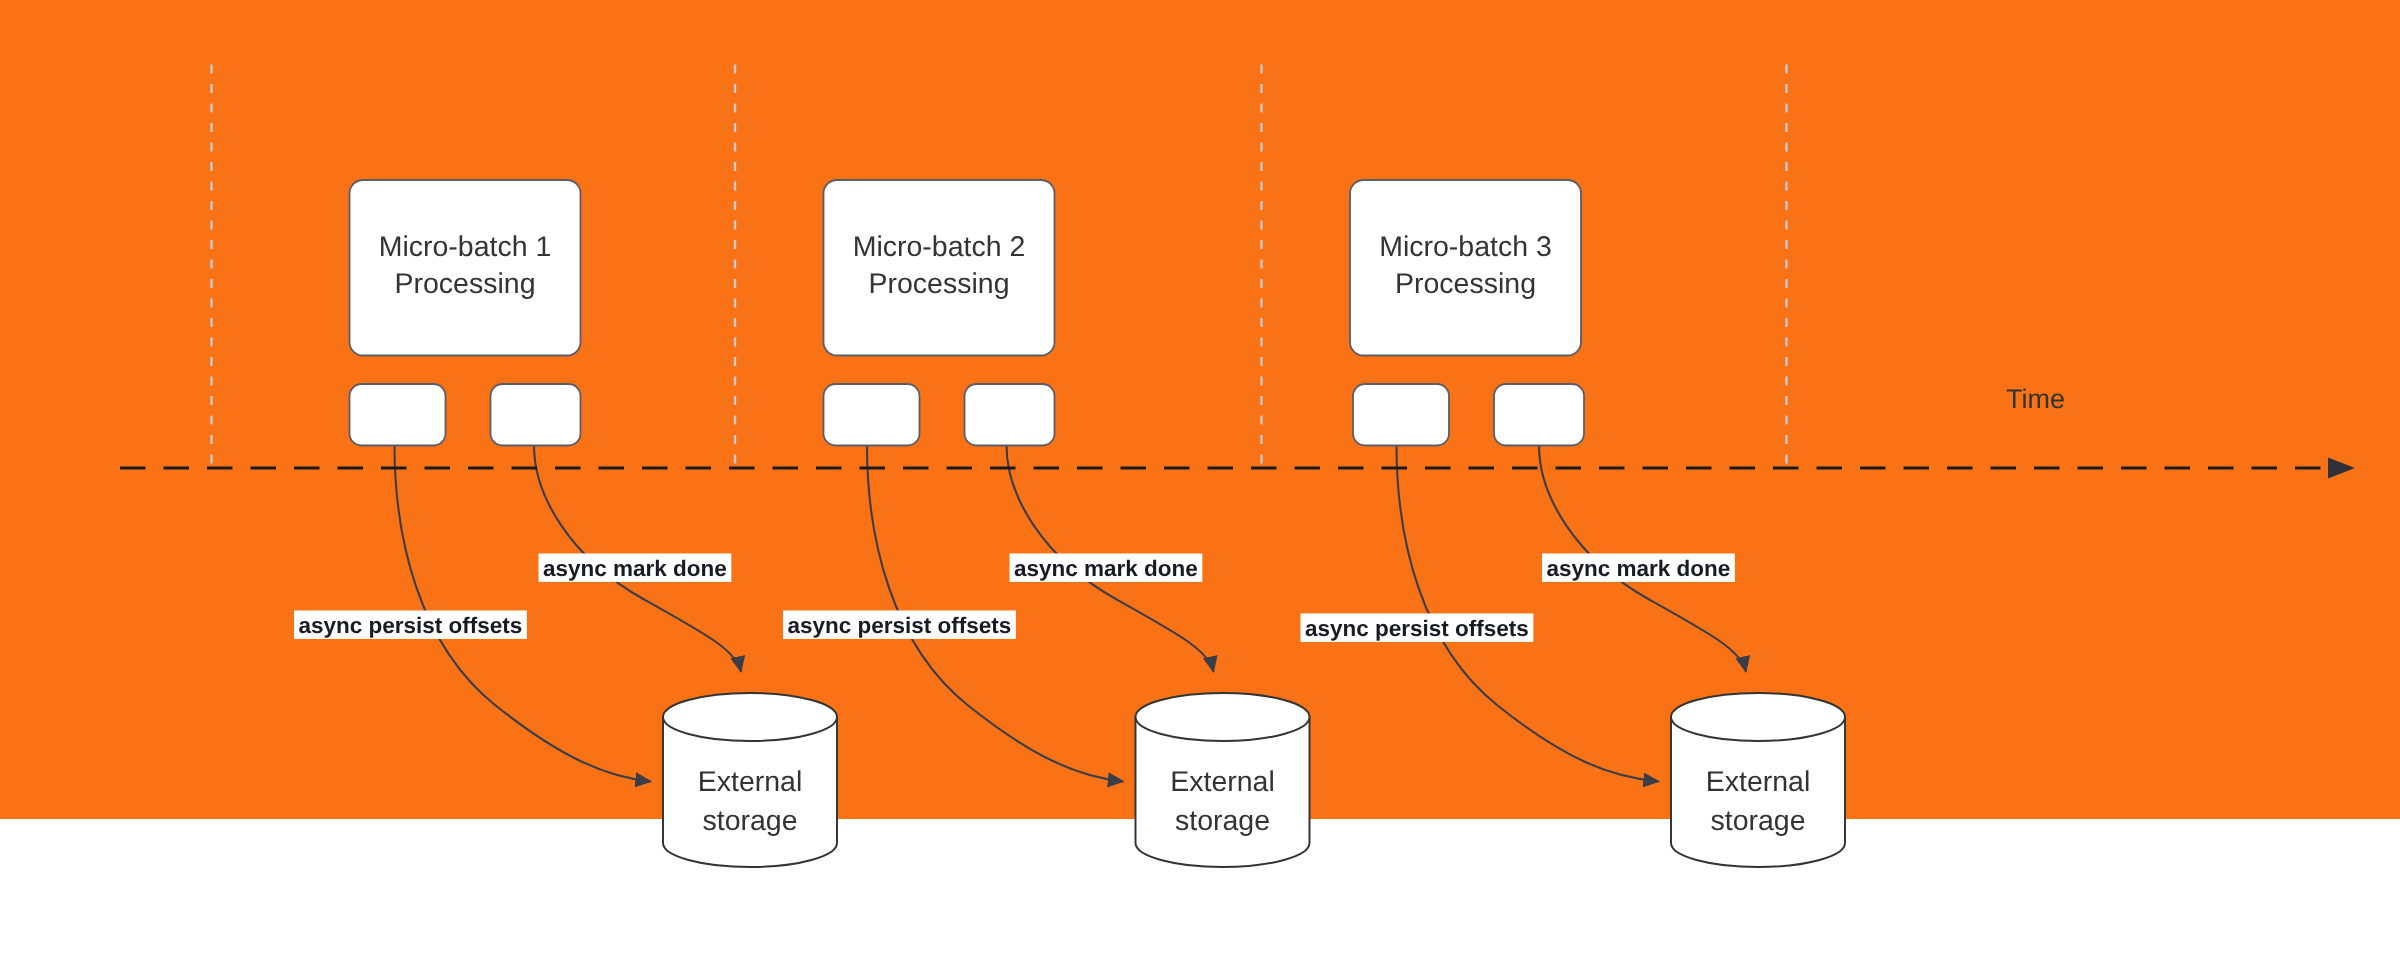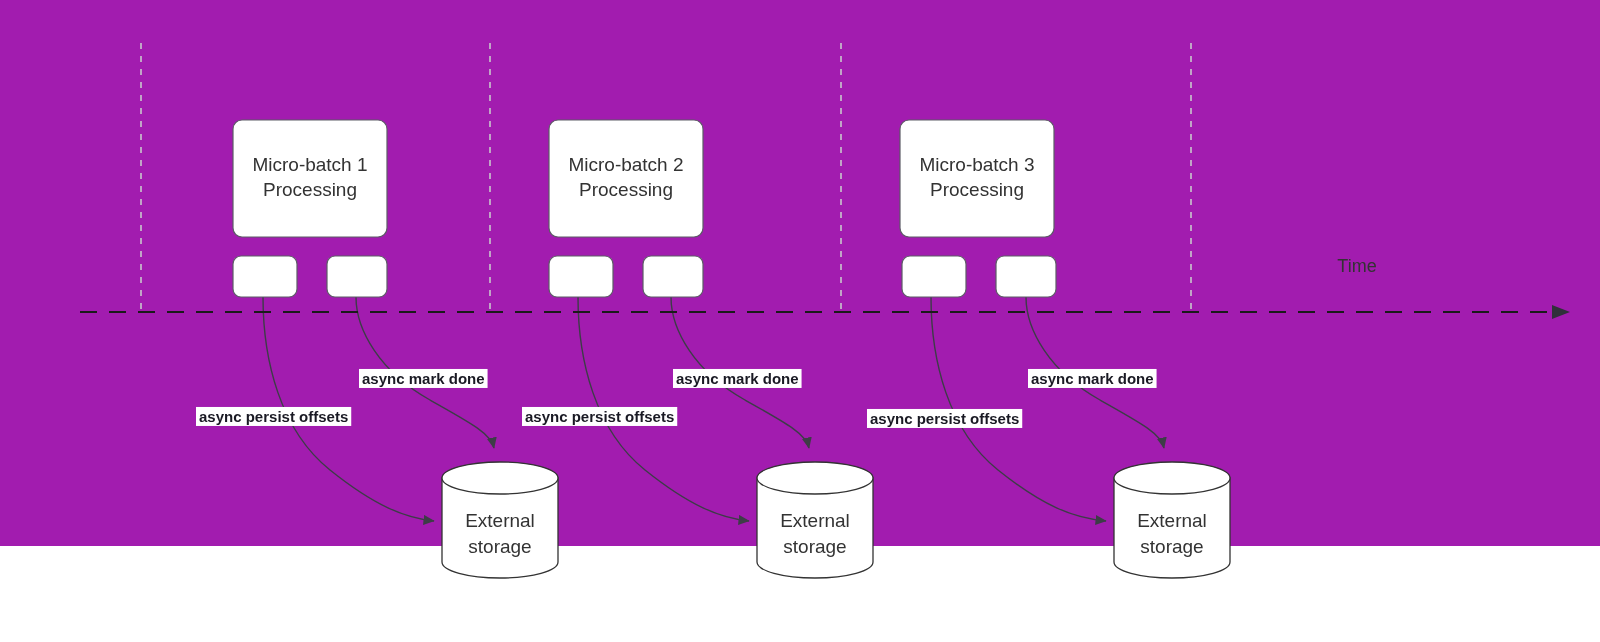--- a/index.html
+++ b/index.html
@@ -10,21 +10,21 @@
   body {
     width: 1600px;
     height: 642px;
     font-family: "Liberation Sans", sans-serif;
     overflow: hidden;
   }
   #diagram-root {
     position: relative;
     width: 1600px;
     height: 546px;
-    background: #a21caf;
+    background: #f97316;
   }
   svg.layer {
     position: absolute;
     left: 0;
     top: 0;
     width: 1600px;
     height: 642px;
   }
   .box-label {
     font-size: 19px;

